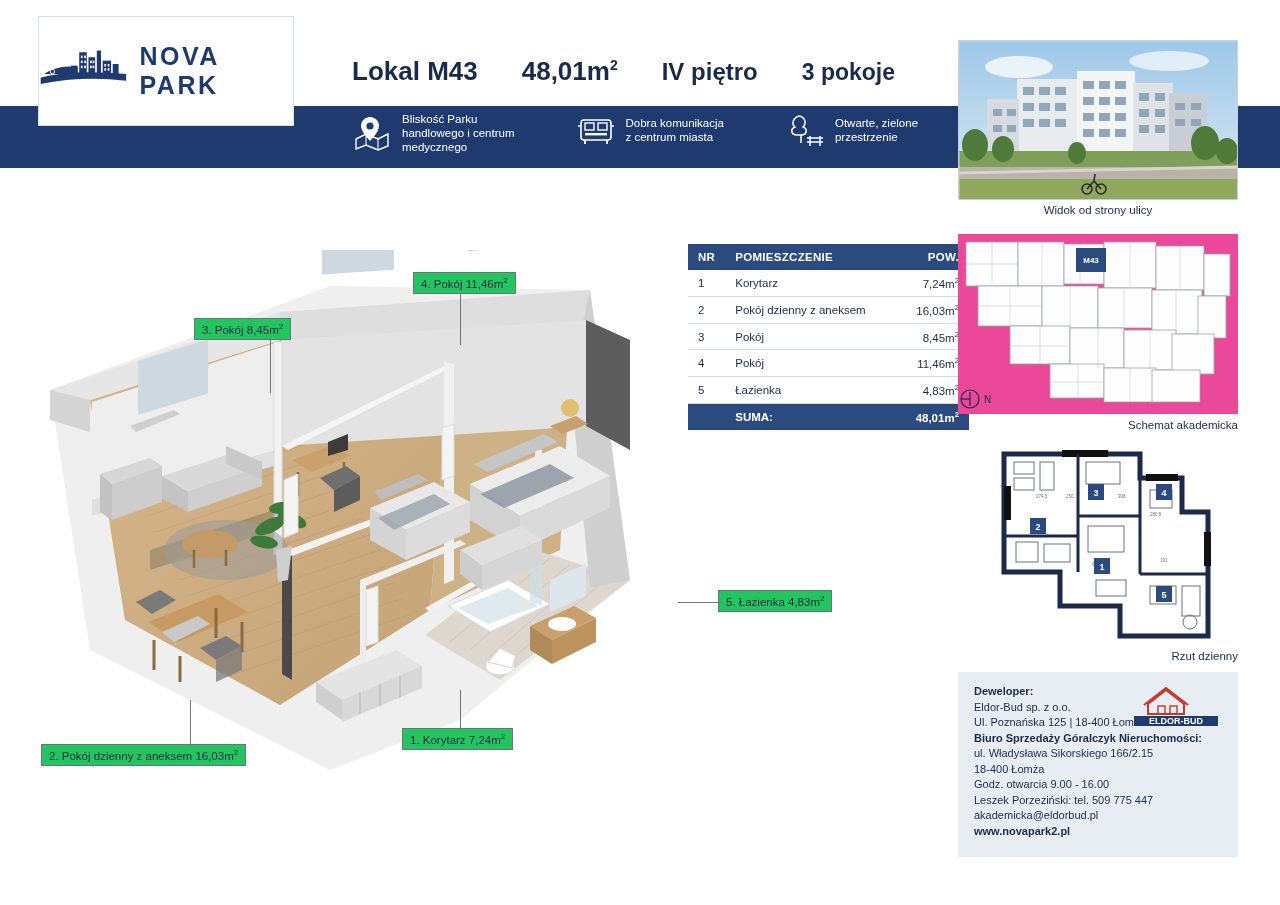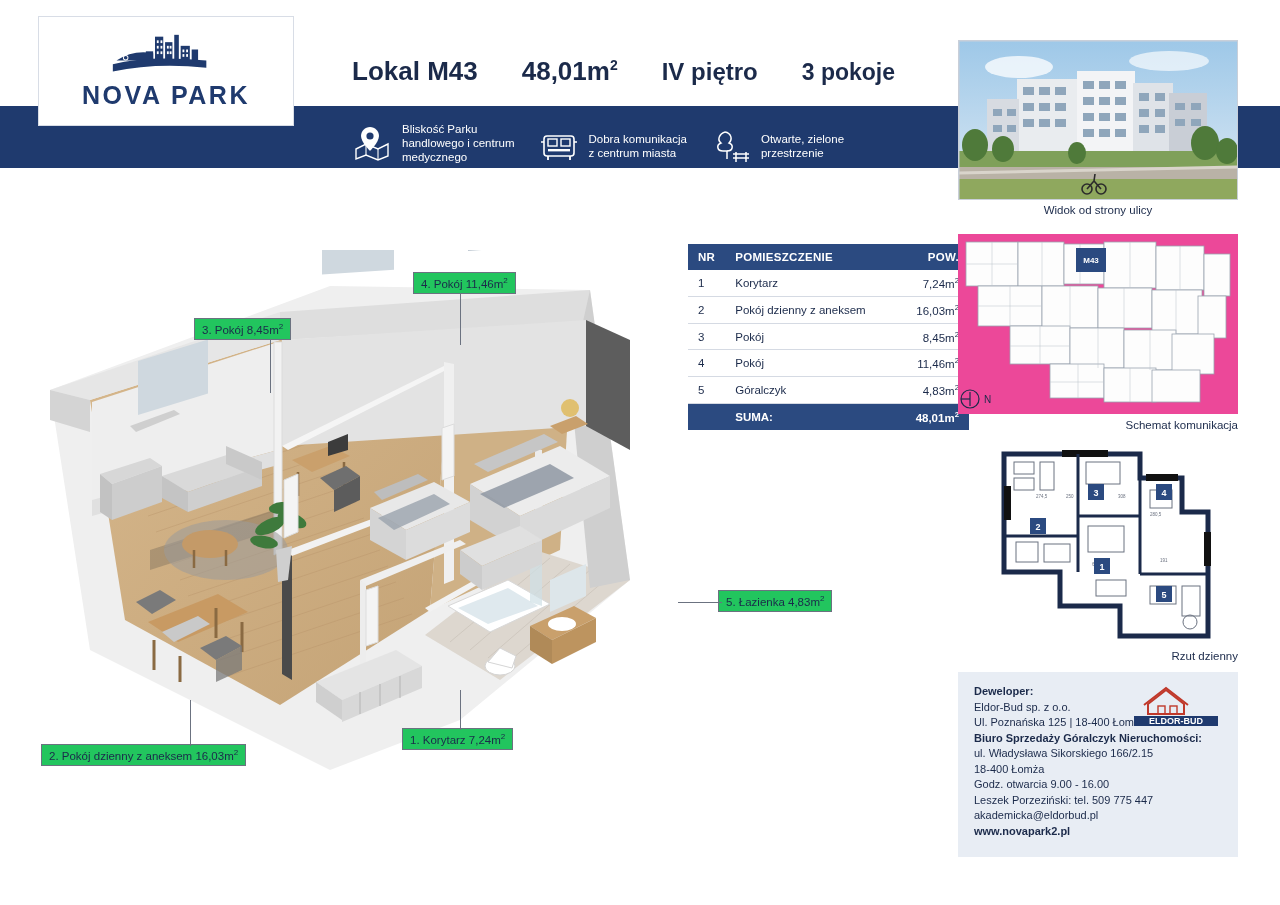--- a/index.html
+++ b/index.html
@@ -14,40 +14,40 @@
   .page { position: relative; width: 1280px; height: 905px; }
 
   
   .header-band {
     position: absolute; left: 0; top: 106px; width: 1280px; height: 62px;
     background: #1f3a6e;
   }
   .logo-box {
     position: absolute; left: 38px; top: 16px; width: 256px; height: 110px;
     background: #ffffff; border: 1px solid #d8dde6;
-    display: flex; flex-direction: column; align-items: center; justify-content: center;
+    display: flex; flex-direction: row; align-items: center; justify-content: center;
     z-index: 5;
   }
   .logo-mark { width: 110px; height: 44px; margin-bottom: 4px; }
   .logo-text {
     font-size: 25px; font-weight: bold; letter-spacing: 2.5px; color: #1f3a6e;
   }
   .title-row {
     position: absolute; left: 352px; top: 56px; height: 40px;
     display: flex; align-items: baseline; gap: 44px;
   }
   .title-row .t-main { font-size: 26px; font-weight: bold; color: #1b2a4a; }
   .title-row .t-area { font-size: 26px; font-weight: bold; color: #1b2a4a; }
   .title-row .t-area sup { font-size: 14px; }
   .title-row .t-floor { font-size: 24px; font-weight: bold; color: #1b2a4a; }
   .title-row .t-rooms { font-size: 23px; font-weight: bold; color: #1b2a4a; }
 
   .feature-row {
     position: absolute; left: 352px; top: 112px; height: 52px;
-    display: flex; align-items: flex-end; gap: 24px; z-index: 3;
+    display: flex; align-items: flex-start; gap: 61px; z-index: 3;
   }
   .feature {
     display: flex; align-items: center; gap: 10px;
     color: #ffffff; font-size: 11.5px; line-height: 14px;
   }
   .feature .ficon { width: 40px; height: 36px; flex: 0 0 40px; }
   .feature .ftext { white-space: pre-line; }
 
   
   .render-box {
@@ -316,21 +316,21 @@
         <td>Pokój</td>
         <td class="pow"><span>8,45m</span><sup>2</sup></td>
       </tr>
       <tr>
         <td class="nr">4</td>
         <td>Pokój</td>
         <td class="pow"><span>11,46m</span><sup>2</sup></td>
       </tr>
       <tr>
         <td class="nr">5</td>
-        <td>Góralczyk</td>
+        <td>Łazienka</td>
         <td class="pow"><span>4,83m</span><sup>2</sup></td>
       </tr>
       <tr class="sum">
         <td class="nr"></td>
         <td>SUMA:</td>
         <td class="pow"><span>48,01m</span><sup>2</sup></td>
       </tr>
     </tbody>
   </table>
 
@@ -367,21 +367,21 @@
     </svg>
   </div>
   <div class="compass">
     <svg width="40" height="22" viewBox="0 0 40 22">
       <circle cx="12" cy="11" r="9" fill="none" stroke="#1b2a4a" stroke-width="1.2"></circle>
       <path d="M3 11 L12 11" stroke="#1b2a4a" stroke-width="1.2"></path>
       <path d="M12 4 L12 18" stroke="#1b2a4a" stroke-width="1.2"></path>
       <text x="26" y="15" font-size="10" fill="#1b2a4a" font-family="Liberation Sans, sans-serif">N</text>
     </svg>
   </div>
-  <div class="kond-caption">Schemat komunikacja</div>
+  <div class="kond-caption">Schemat akademicka</div>
 
   <div class="rzut-box">
     <svg width="215" height="200" viewBox="0 0 215 200">
 
       <path d="M4 8 L140 8 L140 32 L182 32 L182 66 L208 66 L208 190 L120 190 L120 160 L60 160 L60 126 L4 126 Z" fill="#ffffff" stroke="#1b2a4a" stroke-width="5"></path>
 
       <rect x="62" y="4" width="46" height="7" fill="#111"></rect>
       <rect x="146" y="28" width="32" height="7" fill="#111"></rect>
       <rect x="204" y="86" width="7" height="34" fill="#111"></rect>
       <rect x="4" y="40" width="7" height="34" fill="#111"></rect>

